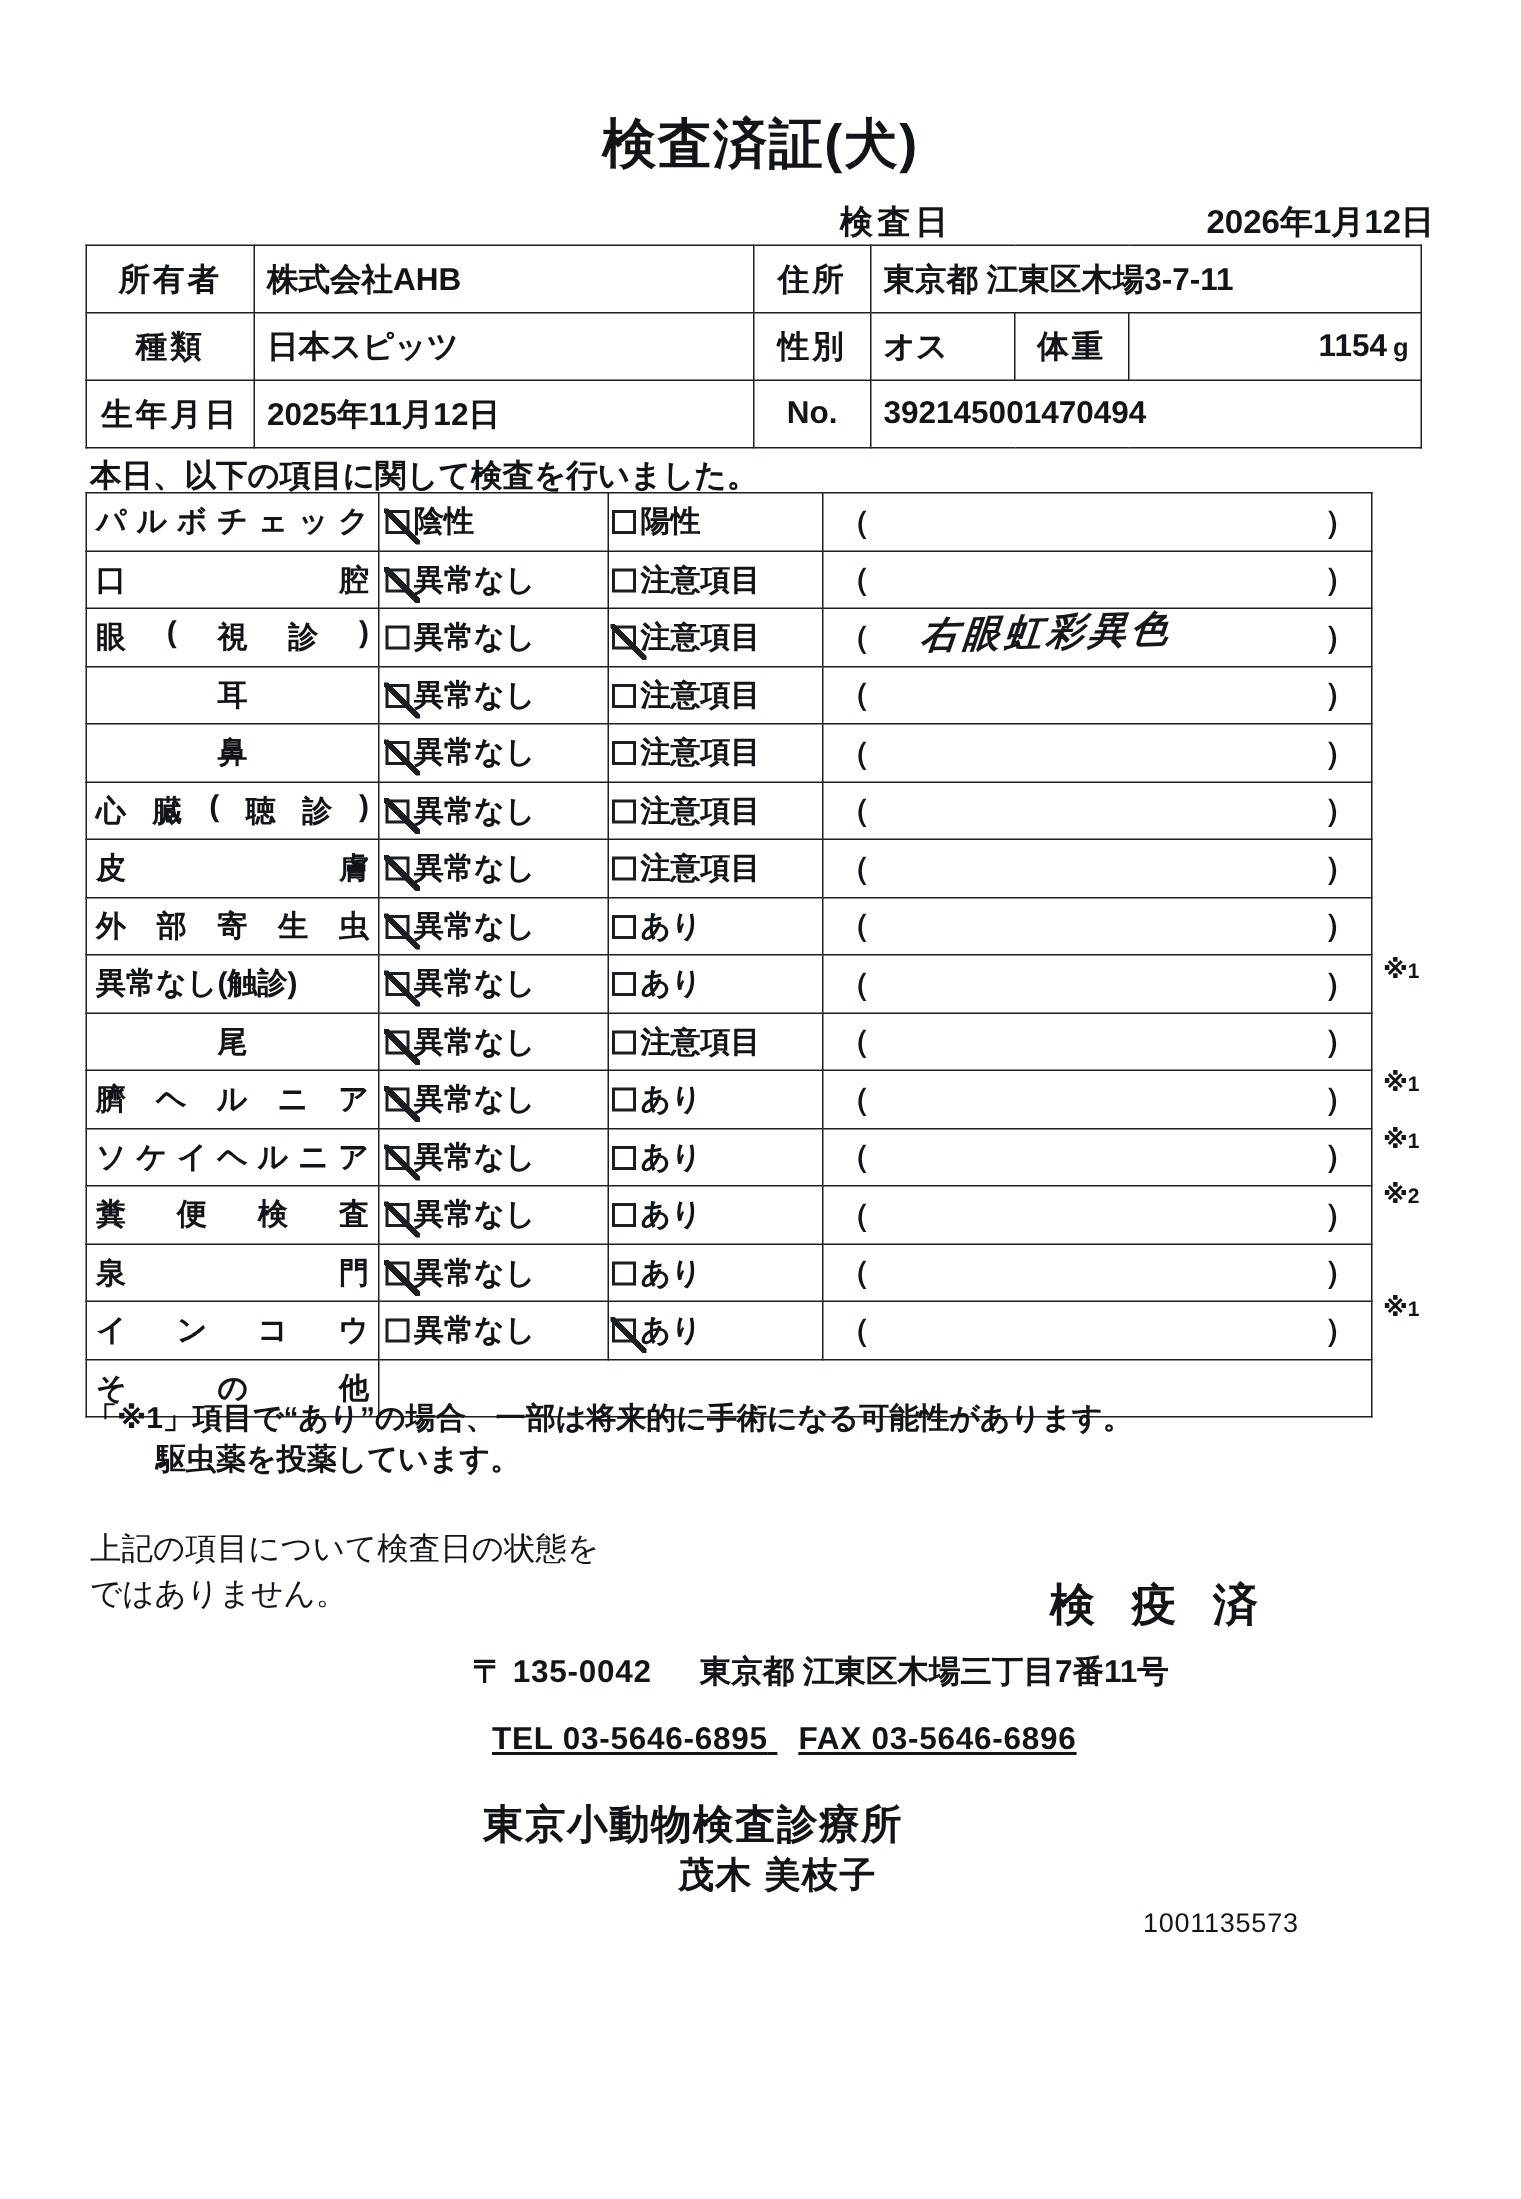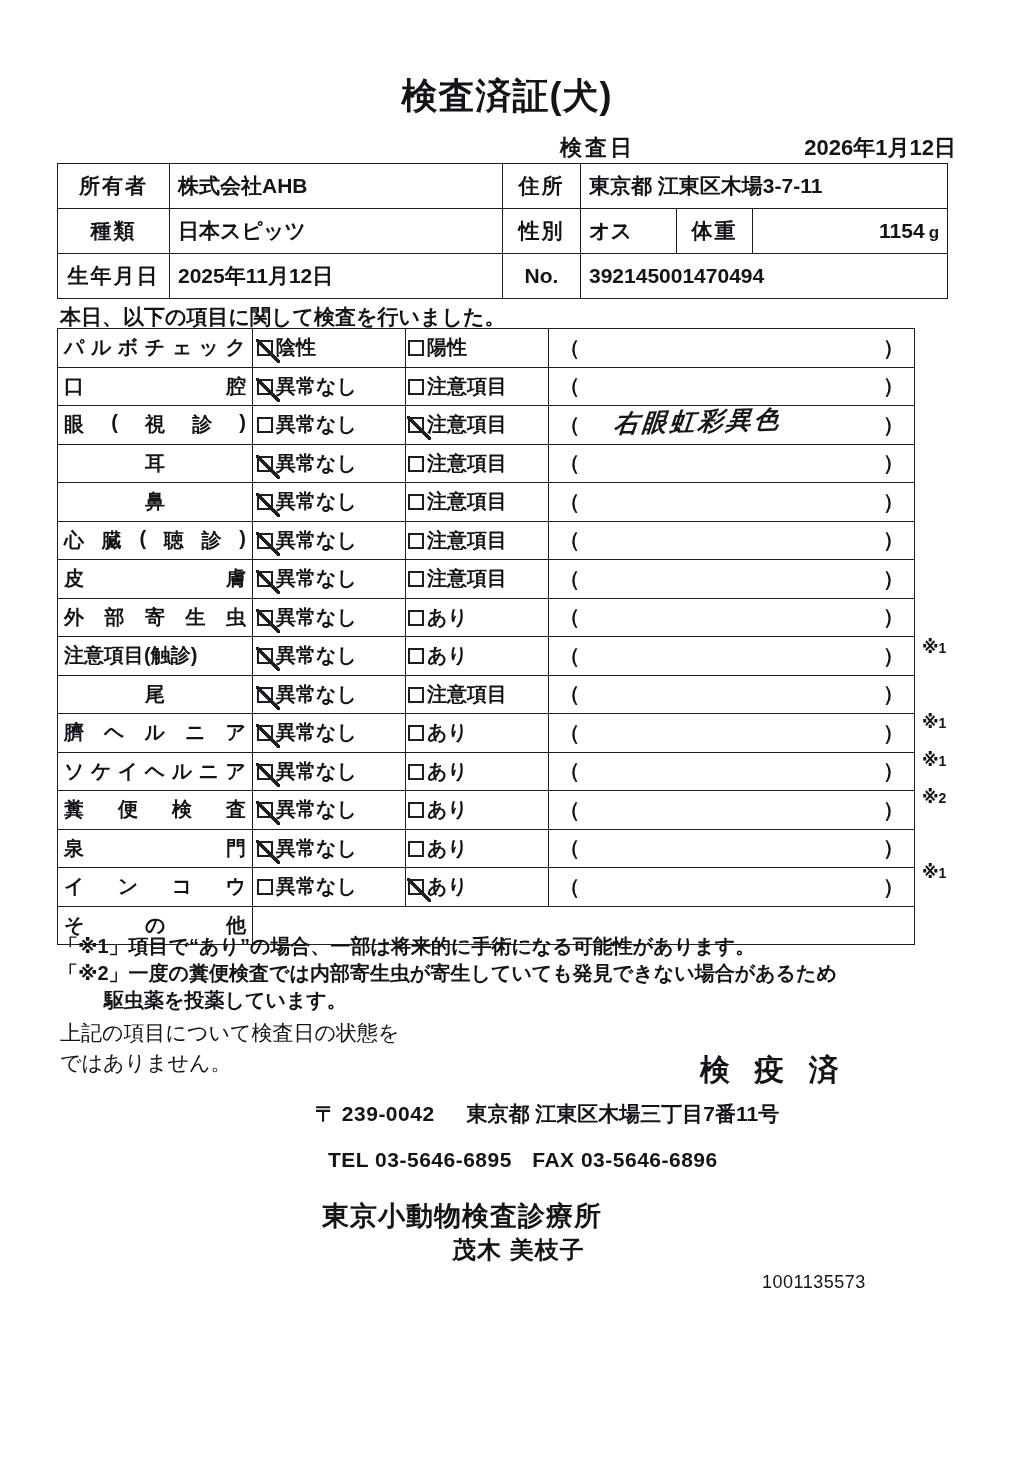--- a/index.html
+++ b/index.html
@@ -222,20 +222,21 @@
   }
   .postal-zip { letter-spacing: 0.5px; }
   .postal-addr { padding-left: 26px; }
 
   .tel-line {
     position: absolute;
     left: 328px; top: 1148px;
     font-size: 21px;
     font-weight: 700;
     letter-spacing: 0.5px;
+    text-decoration: underline;
   }
   .fax-part { padding-left: 14px; }
 
   .clinic-name {
     position: absolute;
     left: 322px; top: 1198px;
     font-size: 27px;
     font-weight: 700;
     letter-spacing: 1px;
   }
@@ -444,21 +445,21 @@
           <td class="opt-cell2"><span class="cbox"></span><span>あり</span></td>
           <td class="note-cell">
             <span class="note-inner">
               <span class="paren">（</span>
               <span class="handwritten"></span>
               <span class="paren" style="margin-left:auto;">）</span>
             </span>
           </td>
         </tr>
         <tr>
-          <td class="item-label"><span>注意項目(触診)</span></td>
+          <td class="item-label"><span>異常なし(触診)</span></td>
           <td class="opt-cell"><span class="cbox checked"></span><span>異常なし</span></td>
           <td class="opt-cell2"><span class="cbox"></span><span>あり</span></td>
           <td class="note-cell">
             <span class="note-inner">
               <span class="paren">（</span>
               <span class="handwritten"></span>
               <span class="paren" style="margin-left:auto;">）</span>
             </span>
           </td>
         </tr>
@@ -589,34 +590,33 @@
   <div id="marker-layer">
       <div class="marker" style="top: 637px;"><span>※</span><span class="mk-small">1</span></div>
       <div class="marker" style="top: 712px;"><span>※</span><span class="mk-small">1</span></div>
       <div class="marker" style="top: 749.5px;"><span>※</span><span class="mk-small">1</span></div>
       <div class="marker" style="top: 787px;"><span>※</span><span class="mk-small">2</span></div>
       <div class="marker" style="top: 862px;"><span>※</span><span class="mk-small">1</span></div>
     </div>
 
   <div class="footnotes">
     <div>「※1」項目で“あり”の場合、一部は将来的に手術になる可能性があります。</div>
-    <div>「※2」一度の糞便検査では内部寄生虫が寄生していても発見できない場合があるため</div>
     <div class="fn-indent">駆虫薬を投薬しています。</div>
   </div>
 
   <div class="disclaimer">
     <div>上記の項目について検査日の状態を</div>
     <div>ではありません。</div>
   </div>
 
   <div class="quarantine">検 疫 済</div>
 
   <div class="postal-line">
     <span>〒</span>
-    <span class="postal-zip">239-0042</span>
+    <span class="postal-zip">135-0042</span>
     <span class="postal-addr">東京都 江東区木場三丁目7番11号</span>
   </div>
 
   <div class="tel-line">
     <span>TEL 03-5646-6895</span>
     <span class="fax-part">FAX 03-5646-6896</span>
   </div>
 
   <div class="clinic-name">東京小動物検査診療所</div>
   <div class="examiner-name">茂木 美枝子</div>

